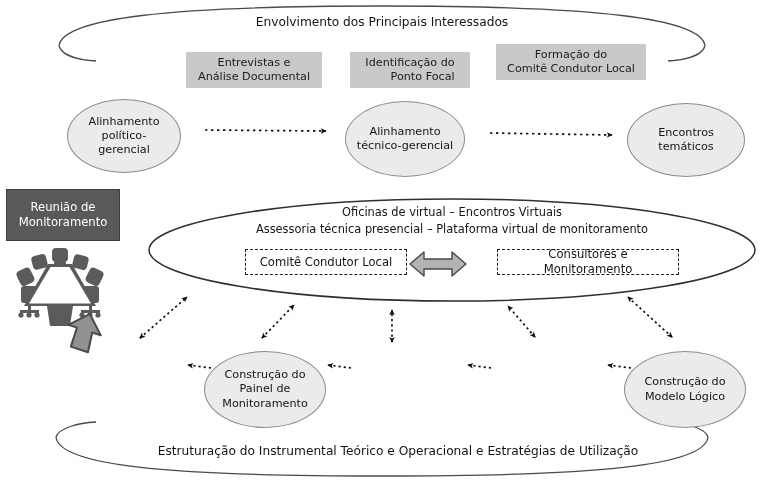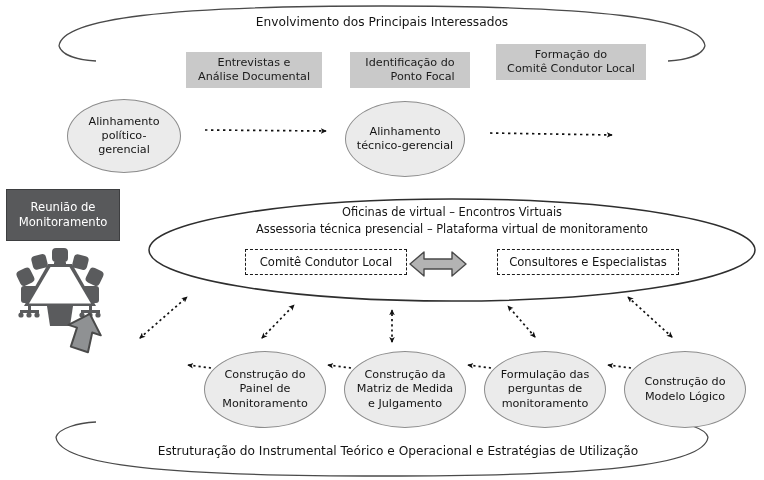--- a/index.html
+++ b/index.html
@@ -134,20 +134,23 @@
     <div class="node proc-box" style="left:496px;top:44px;width:150px;height:36px;">
       <span class="lbl">Formação do<br>Comitê Condutor Local</span>
     </div>
 
     <div class="node ellipse" style="left:67px;top:99px;width:114px;height:74px;">
       <span class="lbl">Alinhamento<br>político-gerencial</span>
     </div>
     <div class="node ellipse" style="left:345px;top:101px;width:120px;height:76px;">
       <span class="lbl">Alinhamento<br>técnico-gerencial</span>
     </div>
+    <div class="node ellipse" style="left:627px;top:103px;width:118px;height:74px;">
+      <span class="lbl">Encontros<br>temáticos</span>
+    </div>
 
     <div class="node dark-box" style="left:6px;top:189px;width:114px;height:52px;">
       <span class="lbl">Reunião de<br>Monitoramento</span>
     </div>
 
     <svg id="meeting-icon" viewBox="0 0 96 96">
       <g fill="#5a5b5d">
 
         <rect x="40" y="2" width="16" height="14" rx="4"></rect>
         <rect x="42" y="15" width="12" height="5" rx="2"></rect>
@@ -185,32 +188,26 @@
       <path d="M22,3 L39,20 L30,20 L32,40 L14,40 L14,20 L5,20 Z" transform="rotate(18 22 22)" fill="#8f9193" stroke="#4a4a4a" stroke-width="2" stroke-linejoin="round"></path>
     </svg>
 
     <div class="free-text center-text" style="left:150px;top:205px;width:604px;">Oficinas de virtual – Encontros Virtuais</div>
     <div class="free-text center-text" style="left:150px;top:222px;width:604px;">Assessoria técnica presencial – Plataforma virtual de monitoramento</div>
 
     <div class="node dashed-box" style="left:245px;top:249px;width:162px;height:26px;">
       <span class="lbl">Comitê Condutor Local</span>
     </div>
     <div class="node dashed-box" style="left:497px;top:249px;width:182px;height:26px;">
-      <span class="lbl">Consultores e Especialistas</span>
+      <span class="lbl">Consultores e Monitoramento</span>
     </div>
 
     <div class="node ellipse" style="left:204px;top:351px;width:122px;height:77px;">
       <span class="lbl">Construção do<br>Painel de<br>Monitoramento</span>
     </div>
-    <div class="node ellipse" style="left:344px;top:351px;width:122px;height:77px;">
-      <span class="lbl">Construção da<br>Matriz de Medida<br>e Julgamento</span>
-    </div>
-    <div class="node ellipse" style="left:484px;top:351px;width:122px;height:77px;">
-      <span class="lbl">Formulação das<br>perguntas de<br>monitoramento</span>
-    </div>
     <div class="node ellipse" style="left:624px;top:351px;width:122px;height:77px;">
       <span class="lbl">Construção do<br>Modelo Lógico</span>
     </div>
 
     <div class="free-text banner-text" style="left:0;top:444px;width:764px;margin-left:16px;">Estruturação do Instrumental Teórico e Operacional e Estratégias de Utilização</div>
 
   </div>
 </div>
 
 </body></html>

